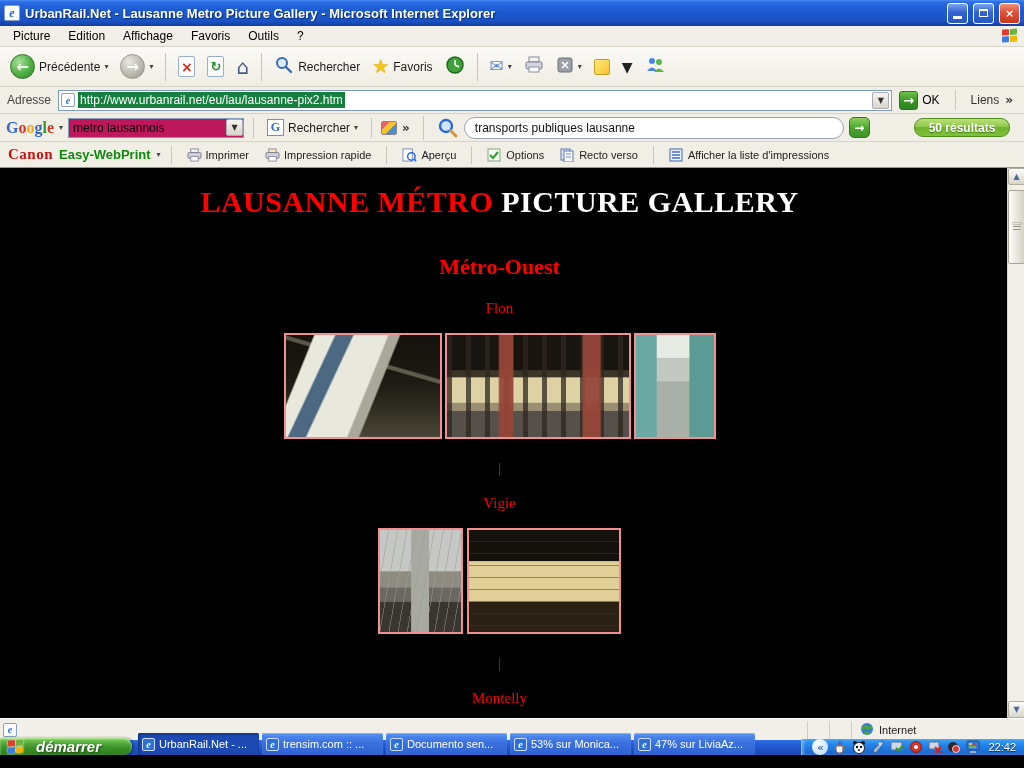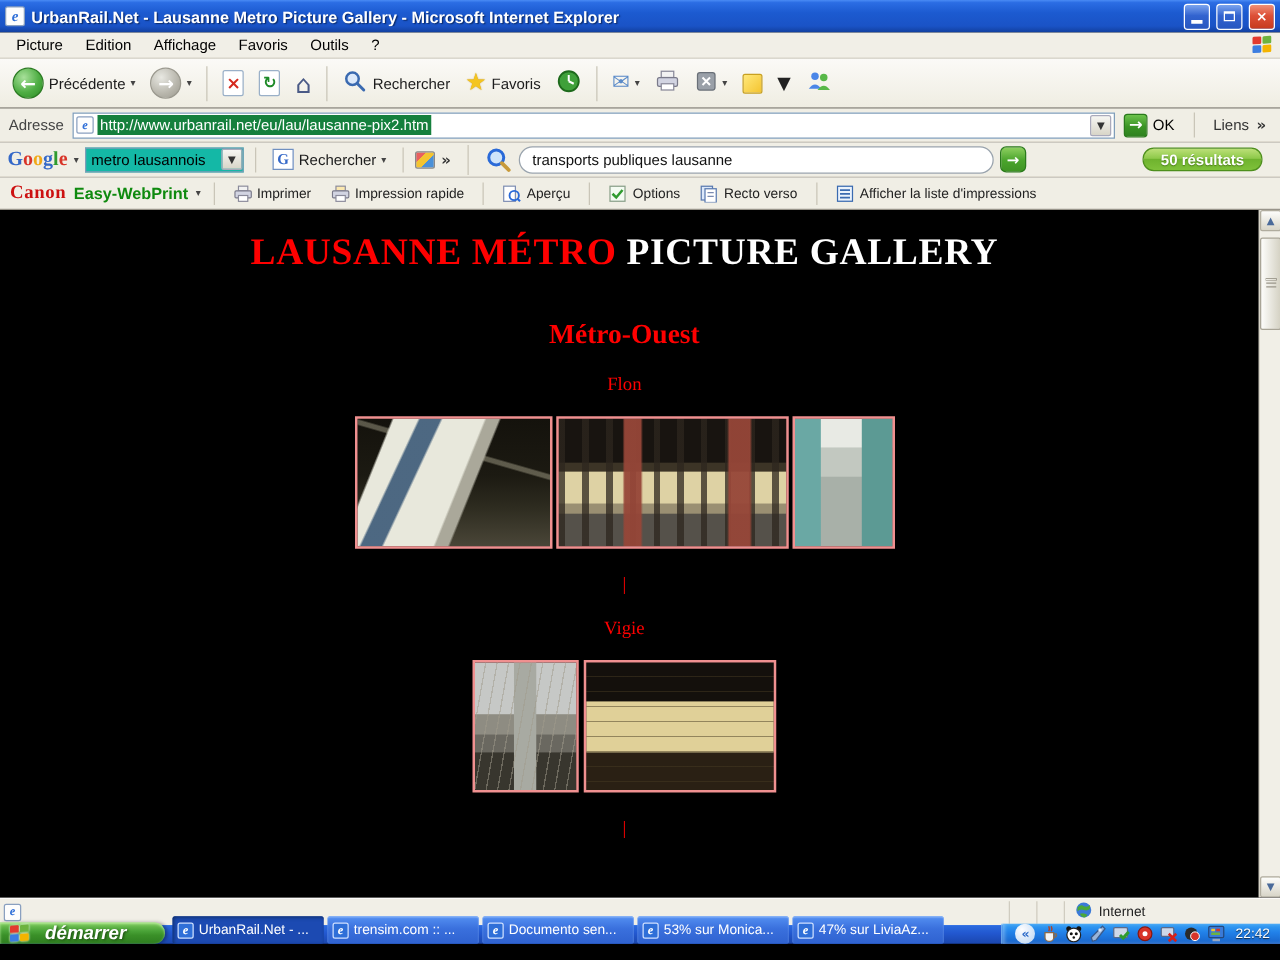--- a/index.html
+++ b/index.html
@@ -50,21 +50,21 @@
   .combo-btn{width:17px;height:17px;margin-left:auto;background:linear-gradient(#f6f6f2,#d8d5c8);border:1px solid #aab;border-radius:2px;display:flex;align-items:center;justify-content:center;font-size:8px;color:#333;font-family:"DejaVu Sans",sans-serif}
   .ok-btn{display:flex;align-items:center;gap:4px;padding:1px 6px 1px 2px}
   .go-chip{width:19px;height:19px;border-radius:3px;background:linear-gradient(180deg,#6cc24c,#3a9424 55%,#2f8220);border:1px solid #2a7a1c;color:#fff;display:flex;align-items:center;justify-content:center;font-weight:bold;font-family:"DejaVu Sans",sans-serif;font-size:13px}
   .links{display:flex;align-items:center;gap:6px;color:#333;padding:0 6px}
   .chev{font-weight:bold;font-family:"DejaVu Sans",sans-serif;color:#333}
 
   
   .searchrow{height:28px;background:#f0eee5;border-bottom:1px solid #d8d4c8;display:flex;align-items:center;padding:0 6px;gap:5px}
   .google-logo{font-weight:bold;font-size:16px;font-family:"Liberation Serif",serif;letter-spacing:0}
   .gl-b{color:#3468c8}.gl-r{color:#d83428}.gl-y{color:#f0a818}.gl-g{color:#2f9b2f}
-  .g-combo{width:127px;height:20px;background:#14b8a6;border:1px solid #7f9db9;display:flex;align-items:center;padding-left:4px;font-size:12px}
+  .g-combo{width:176px;height:20px;background:#be185d;border:1px solid #7f9db9;display:flex;align-items:center;padding-left:4px;font-size:12px}
   .g-badge{width:17px;height:17px;border:1px solid #7090c0;background:#fff;color:#3468c8;font-weight:bold;display:flex;align-items:center;justify-content:center;font-family:"Liberation Serif",serif}
   .pr-chip{width:16px;height:14px;background:linear-gradient(135deg,#e86060 0 30%,#f4c430 30% 60%,#4a90d8 60%);border:1px solid #888;border-radius:2px}
   .mag-lg{width:22px;height:22px}
   .finder-input{width:380px;height:22px;border:1px solid #9aa4ae;border-radius:11px;padding:0 10px;font-size:12px;font-family:"Liberation Sans",sans-serif;color:#111;outline:none;background:#fff}
   .go-round{width:21px;height:21px;border-radius:5px;background:linear-gradient(180deg,#8ed060,#4aa42c 55%,#3f9424);border:1px solid #2a7a1c;color:#fff;display:flex;align-items:center;justify-content:center;font-weight:bold;font-family:"DejaVu Sans",sans-serif}
   .results-pill{margin-left:auto;margin-right:8px;min-width:96px;height:19px;border-radius:9px;border:1px solid #4e8f1d;background:linear-gradient(180deg,#bce078 0%,#8ec94a 45%,#6fb32e 50%,#7fc13a 100%);color:#fff;font-weight:bold;font-size:12px;display:flex;align-items:center;justify-content:center;text-shadow:0 1px 1px #4a7a18;padding:0 8px}
 
   
   .canonbar{height:26px;background:#f0eee5;border-bottom:1px solid #98948a;display:flex;align-items:center;padding:0 8px;gap:6px}
   .canon-brand{color:#cc1111;font-weight:bold;font-size:15px;font-family:"Liberation Serif",serif;letter-spacing:.5px}
@@ -381,20 +381,21 @@
         <div class="photo ph2"></div>
         <div class="photo ph3"></div>
       </div>
       <div class="connector">|</div>
       <div class="station">Vigie</div>
       <div class="photo-row" style="gap:4px">
         <div class="photo ph4"></div>
         <div class="photo ph5"></div>
       </div>
       <div class="connector">|</div>
+      <div class="station">Montelly</div>
     </div>
     <div class="vscroll">
       <span class="sb-btn">▲</span>
       <span class="sb-track">
           <span class="sb-thumb"></span>
         </span>
       <span class="sb-btn">▼</span>
     </div>
   </div>
 

